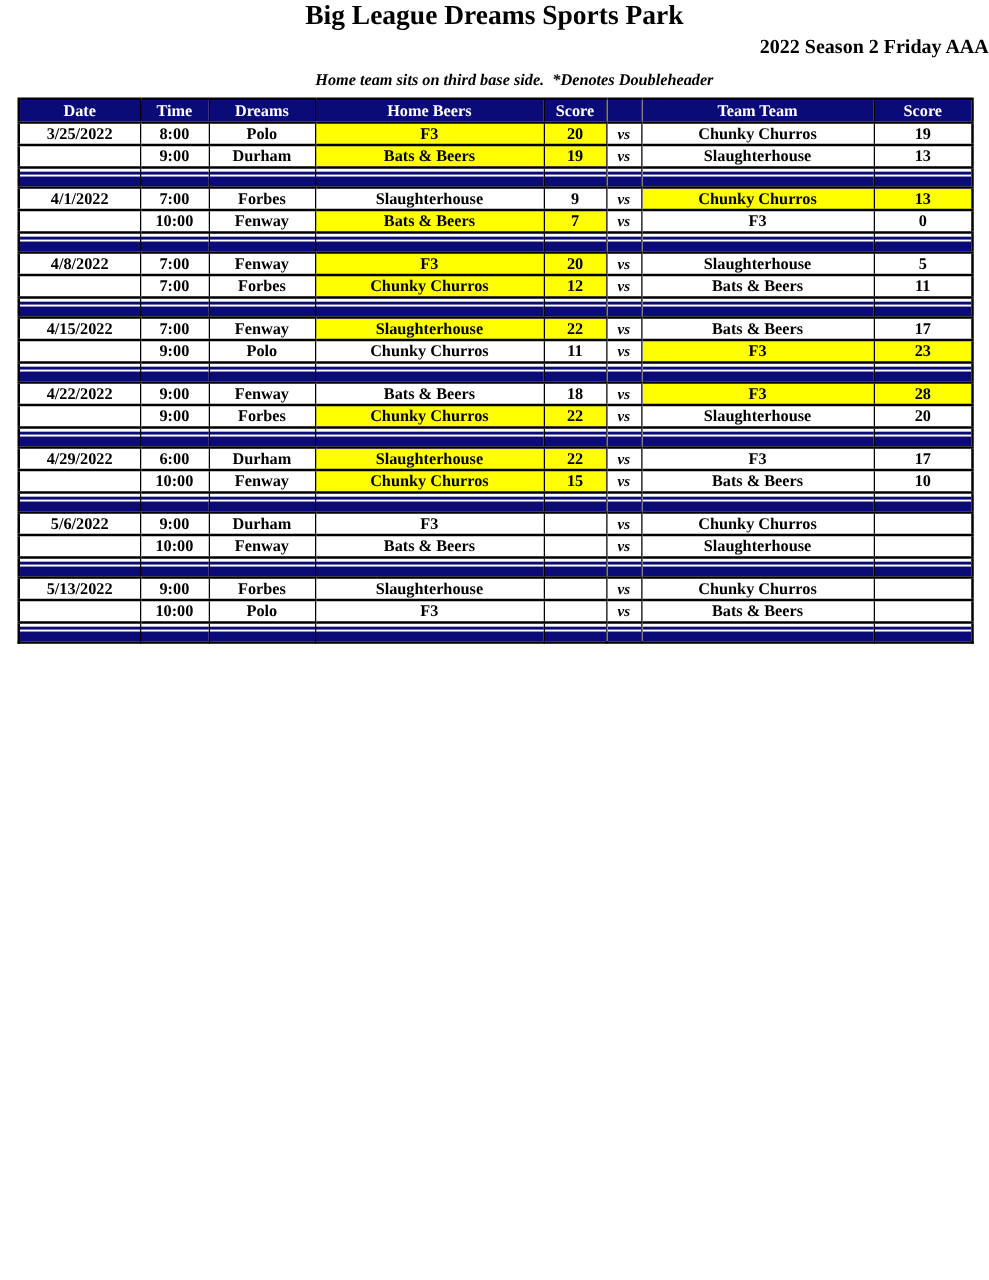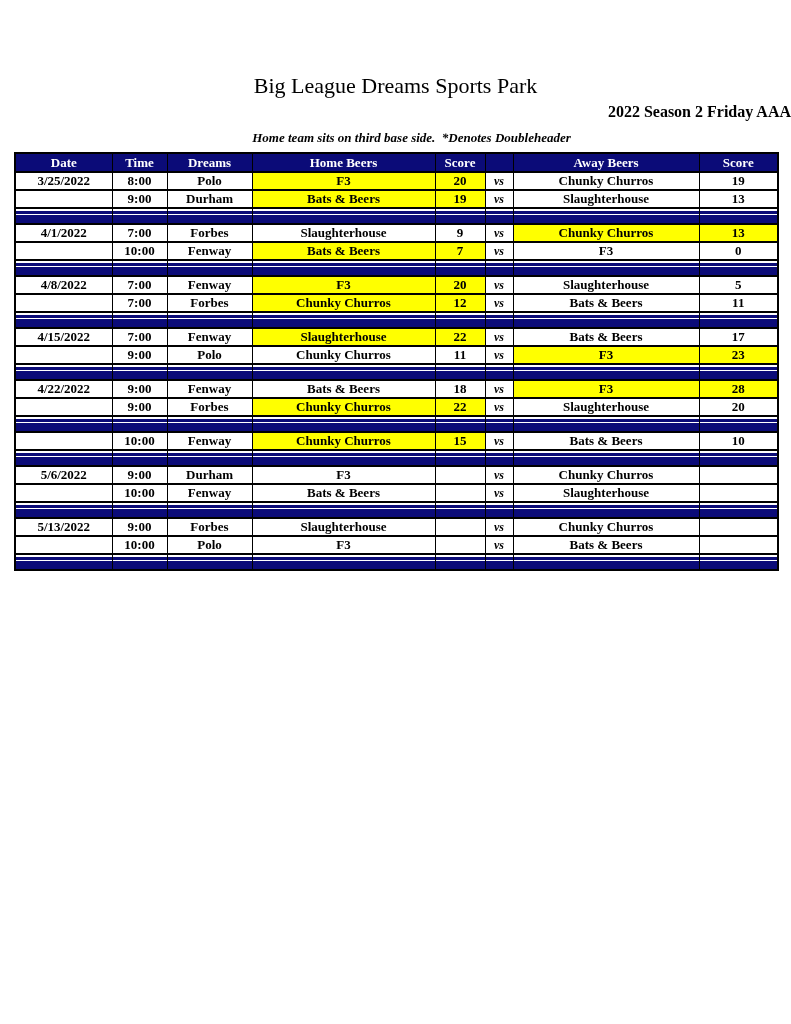--- a/index.html
+++ b/index.html
@@ -16,24 +16,23 @@
     color: #000;
   }
   .page {
     position: relative;
     width: 791px;
     height: 1024px;
     background: #ffffff;
     overflow: hidden;
   }
   .title {
-    padding-top: 74px;
     text-align: center;
     font-size: 22px;
-    font-weight: normal;
+    font-weight: bold;
     line-height: 1.1;
   }
   .subtitle {
     margin-top: 5px;
     text-align: right;
     font-size: 16px;
     font-weight: bold;
   }
   .note {
     margin-top: 9px;
@@ -118,21 +117,21 @@
         <col style="width:79px">
     </colgroup>
     <thead>
       <tr>
         <th>Date</th>
         <th>Time</th>
         <th>Dreams</th>
         <th>Home Beers</th>
         <th>Score</th>
         <th></th>
-        <th>Away Beers</th>
+        <th>Team Team</th>
         <th>Score</th>
       </tr>
     </thead>
     <tbody>
         <tr class="game">
     <td class="c-date">3/25/2022</td>
     <td class="c-time">8:00</td>
     <td class="c-replica">Polo</td>
     <td class="c-home hl">F3</td>
     <td class="c-hscore hl">20</td>
@@ -272,20 +271,30 @@
   </tr>
         <tr class="sep">
     <td></td>
     <td></td>
     <td></td>
     <td></td>
     <td></td>
     <td></td>
     <td></td>
     <td></td>
+  </tr>
+        <tr class="game">
+    <td class="c-date">4/29/2022</td>
+    <td class="c-time">6:00</td>
+    <td class="c-replica">Durham</td>
+    <td class="c-home hl">Slaughterhouse</td>
+    <td class="c-hscore hl">22</td>
+    <td class="c-vs">vs</td>
+    <td class="c-away">F3</td>
+    <td class="c-ascore">17</td>
   </tr>
         <tr class="game">
     <td class="c-date"></td>
     <td class="c-time">10:00</td>
     <td class="c-replica">Fenway</td>
     <td class="c-home hl">Chunky Churros</td>
     <td class="c-hscore hl">15</td>
     <td class="c-vs">vs</td>
     <td class="c-away">Bats &amp; Beers</td>
     <td class="c-ascore">10</td>

